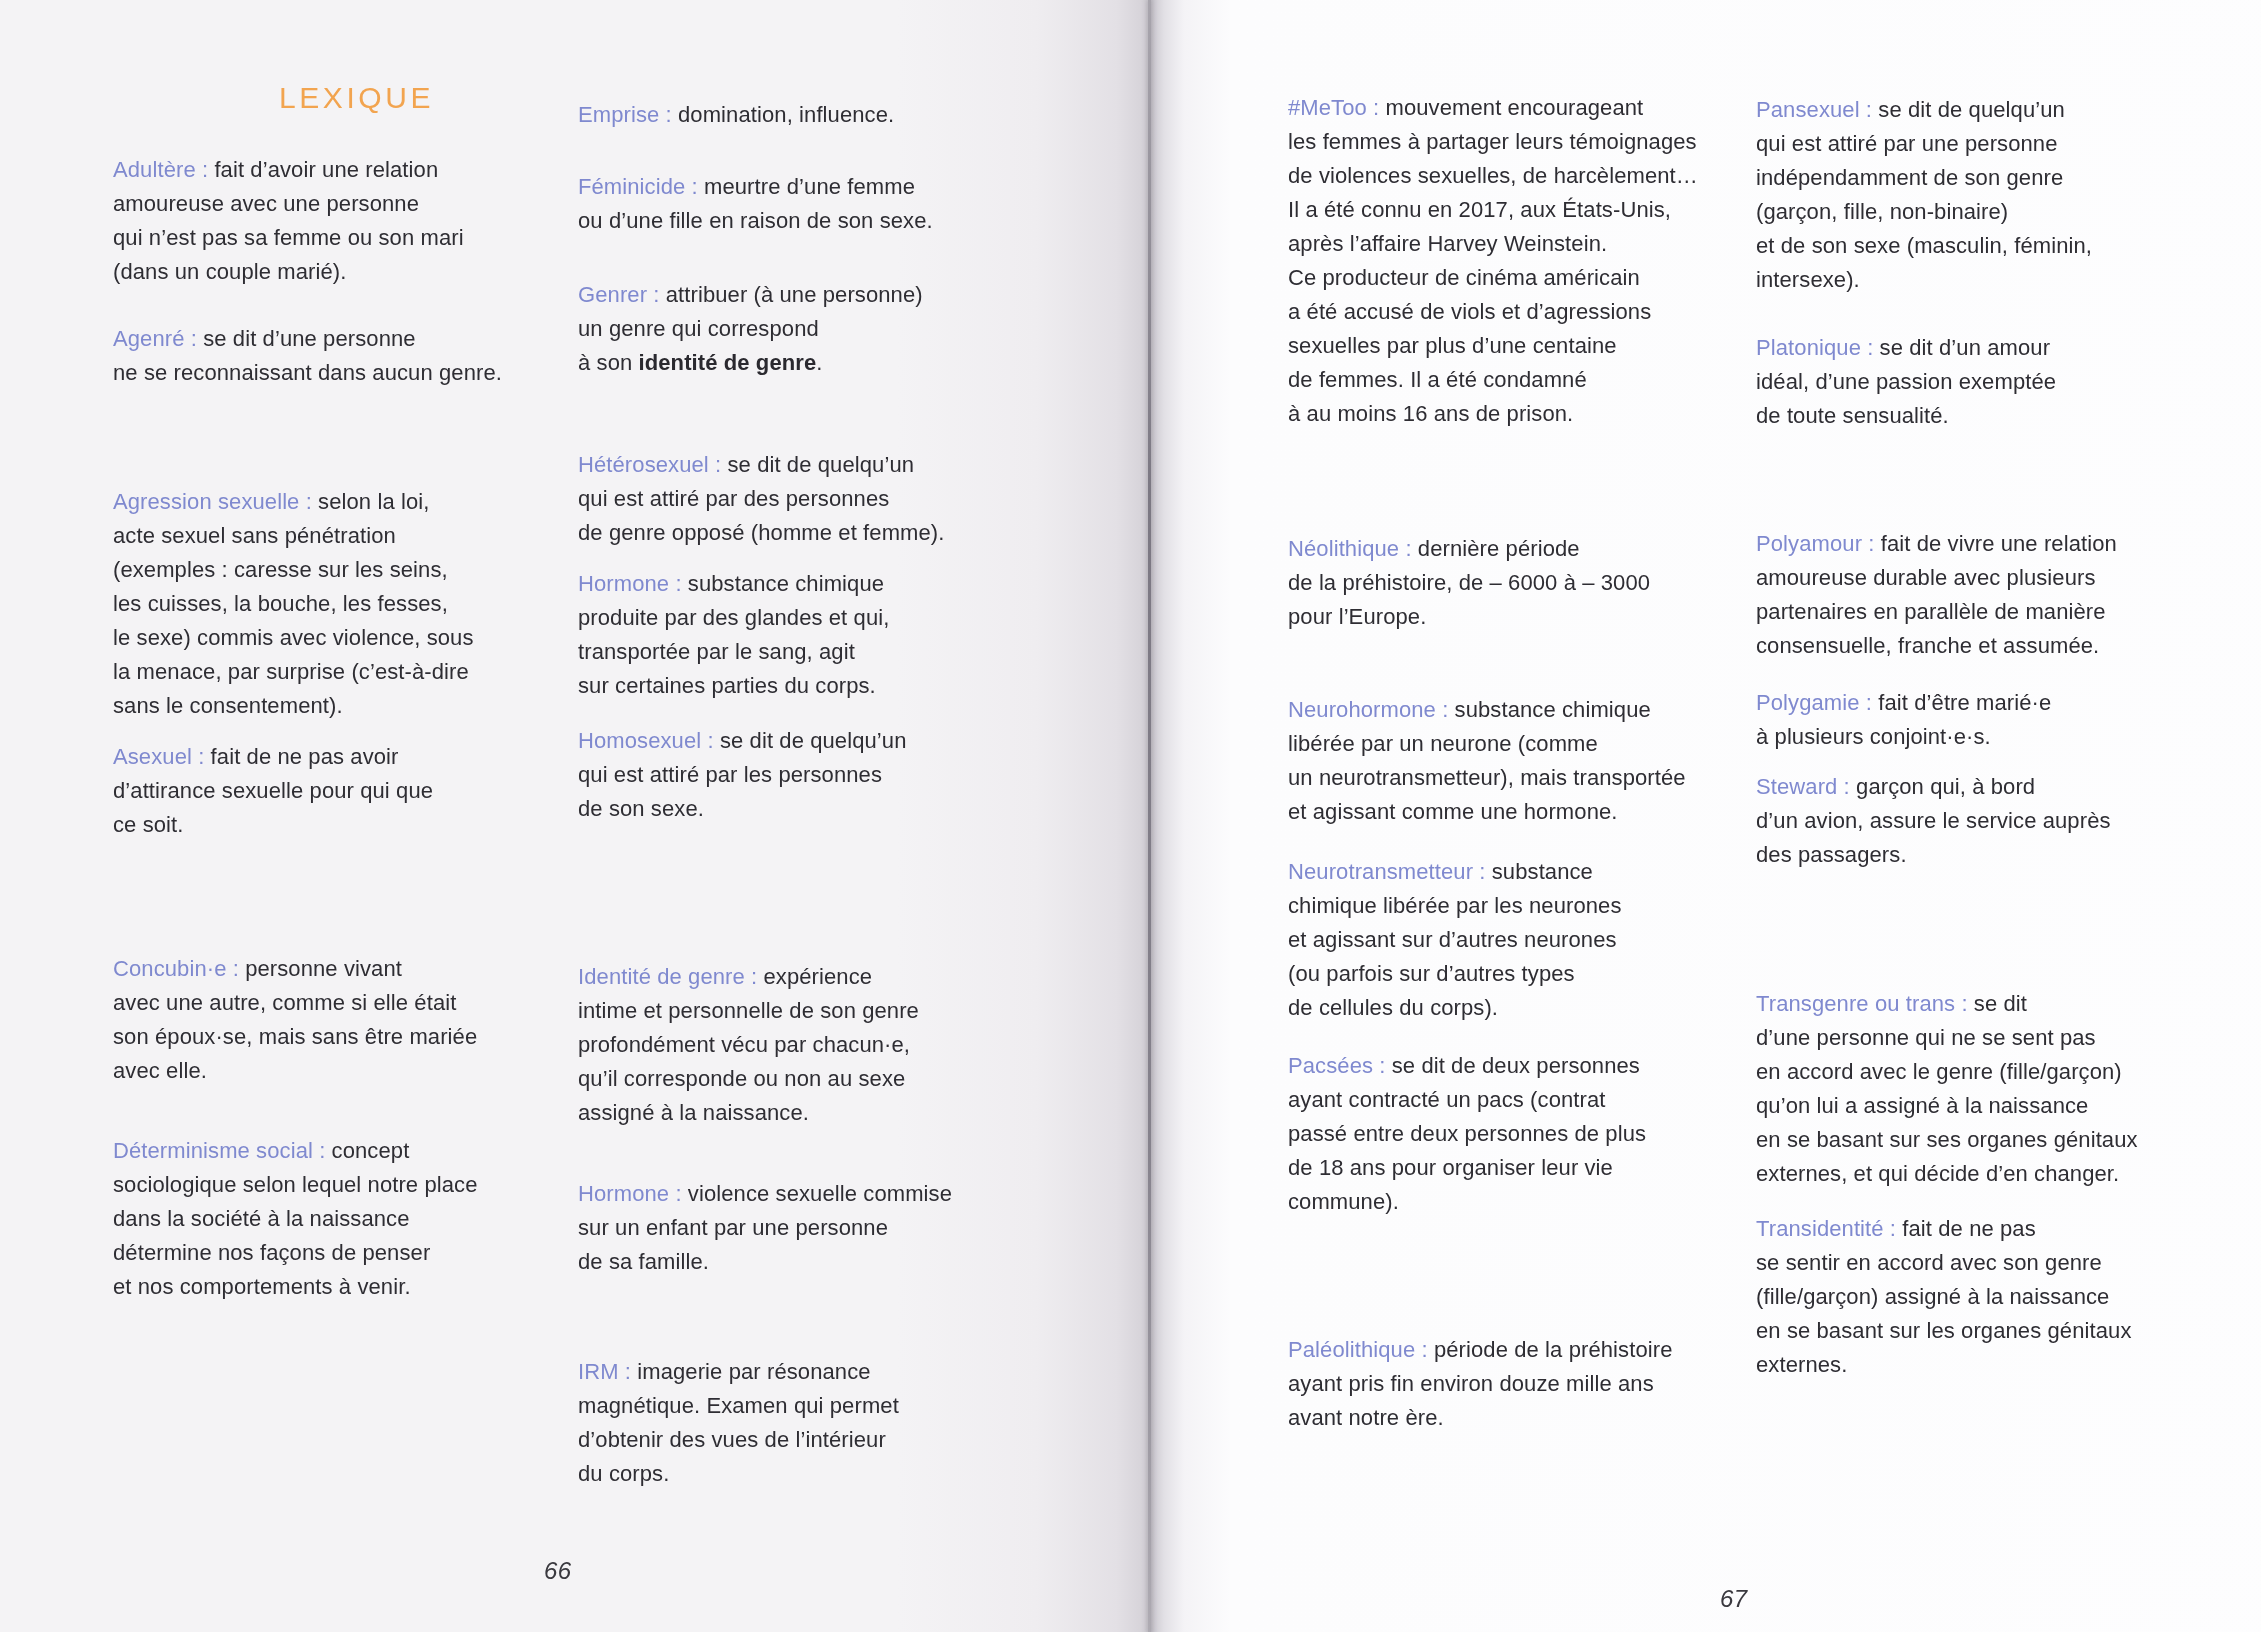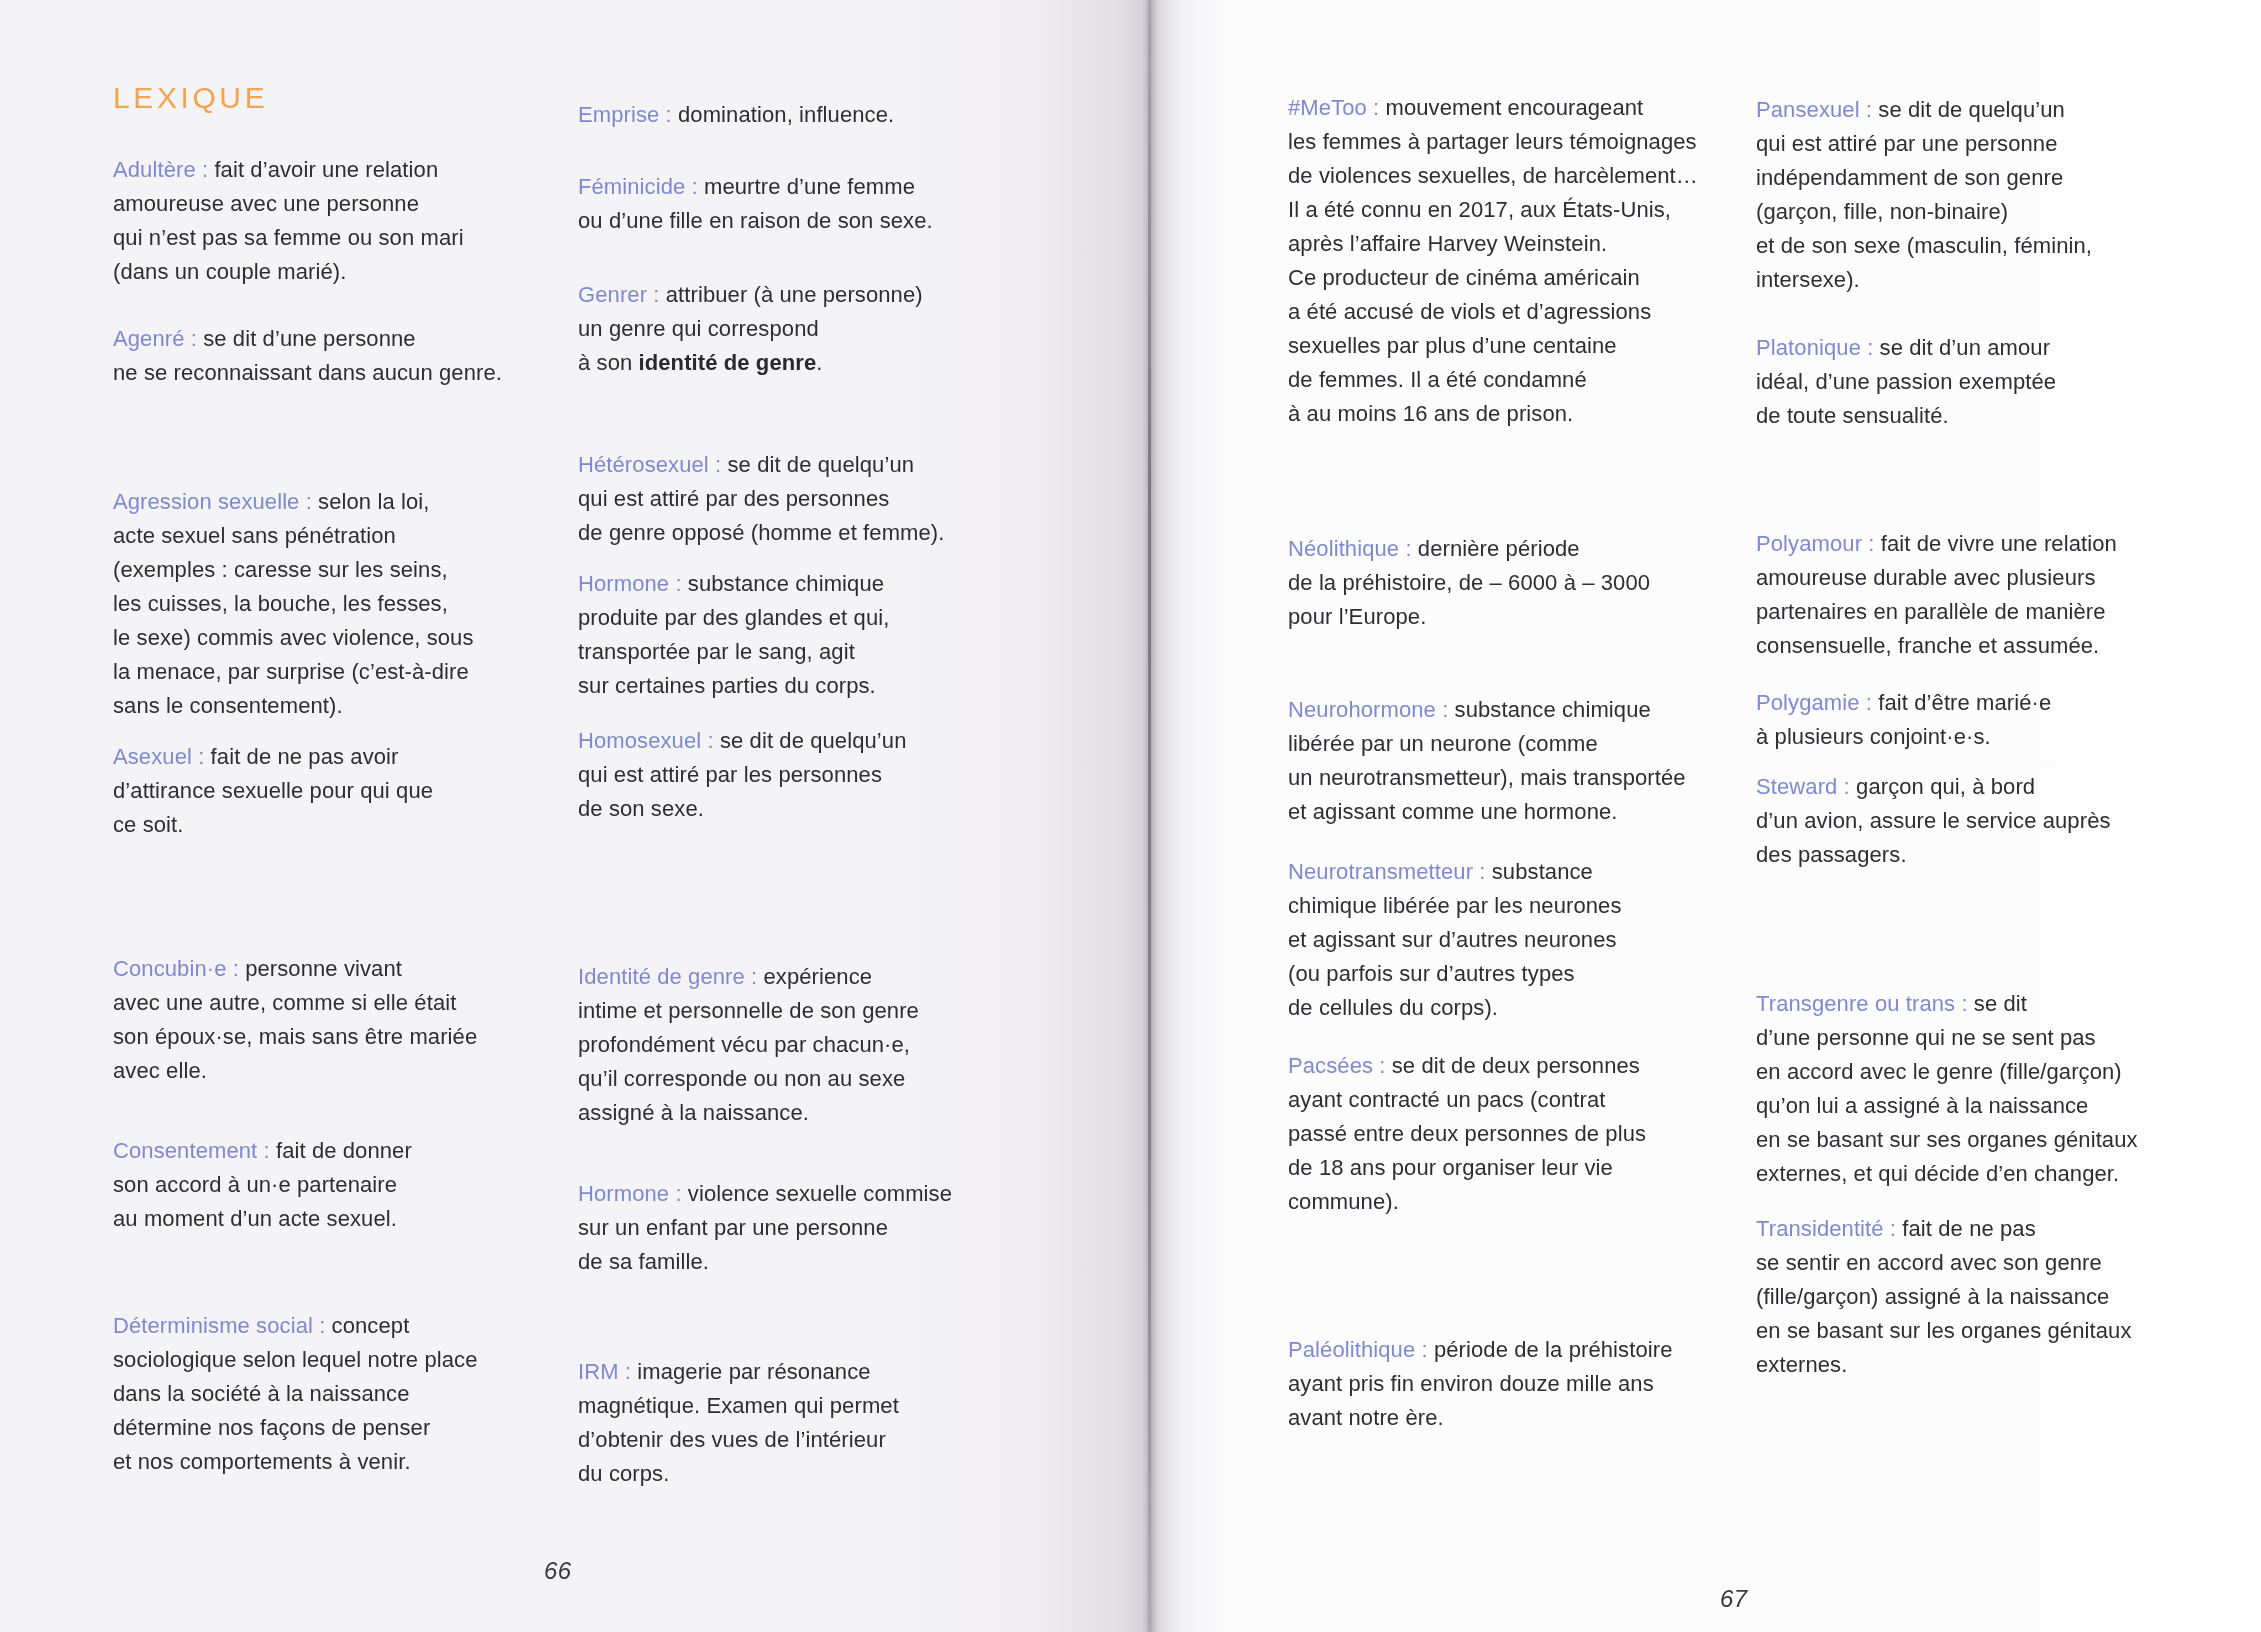--- a/index.html
+++ b/index.html
@@ -23,21 +23,21 @@
     background:linear-gradient(to bottom,rgba(90,86,98,0.35),rgba(70,66,80,0.62) 30%,rgba(70,66,80,0.55) 70%,rgba(90,86,98,0.3));
     box-shadow:0 0 5.7px 1.4px rgba(70,66,80,0.25);
   }
   .col{position:absolute;top:0;}
   #col1{left:113px;width:487px;}
   #col2{left:578px;width:458px;}
   #col3{left:137px;width:472px;}  
   #col4{left:605px;width:472px;}  
   .title{
     font-size:30px;font-weight:400;letter-spacing:3.6px;
-    color:#f2a44f;margin:80px 0 0 0;line-height:36px;
+    color:#f2a44f;margin:80px 0 0 0;line-height:36px;text-align:center;
   }
   .entry{
     margin:0;font-size:22px;line-height:34px;color:#2e2d33;
     letter-spacing:0.1px;
   }
   .entry span{white-space:pre;}
   .term{color:#7f89cf;}
   .def-bold{font-weight:700;color:#2a292f;}
   
   #col1 .entry:nth-of-type(1){margin-top:37px}
@@ -97,23 +97,20 @@
 le sexe) commis avec violence, sous
 la menace, par surprise (c’est-à-dire
 sans le consentement).</span></p>
       <p class="entry"><span class="term">Asexuel :</span><span class="def"> fait de ne pas avoir
 d’attirance sexuelle pour qui que
 ce soit.</span></p>
       <p class="entry"><span class="term">Concubin·e :</span><span class="def"> personne vivant
 avec une autre, comme si elle était
 son époux·se, mais sans être mariée
 avec elle.</span></p>
-      <p class="entry"><span class="term">Consentement :</span><span class="def"> fait de donner
-son accord à un·e partenaire
-au moment d’un acte sexuel.</span></p>
       <p class="entry"><span class="term">Déterminisme social :</span><span class="def"> concept
 sociologique selon lequel notre place
 dans la société à la naissance
 détermine nos façons de penser
 et nos comportements à venir.</span></p>
     </div>
 
     <div class="col" id="col2">
       <p class="entry"><span class="term">Emprise :</span><span class="def"> domination, influence.</span></p>
       <p class="entry"><span class="term">Féminicide :</span><span class="def"> meurtre d’une femme

